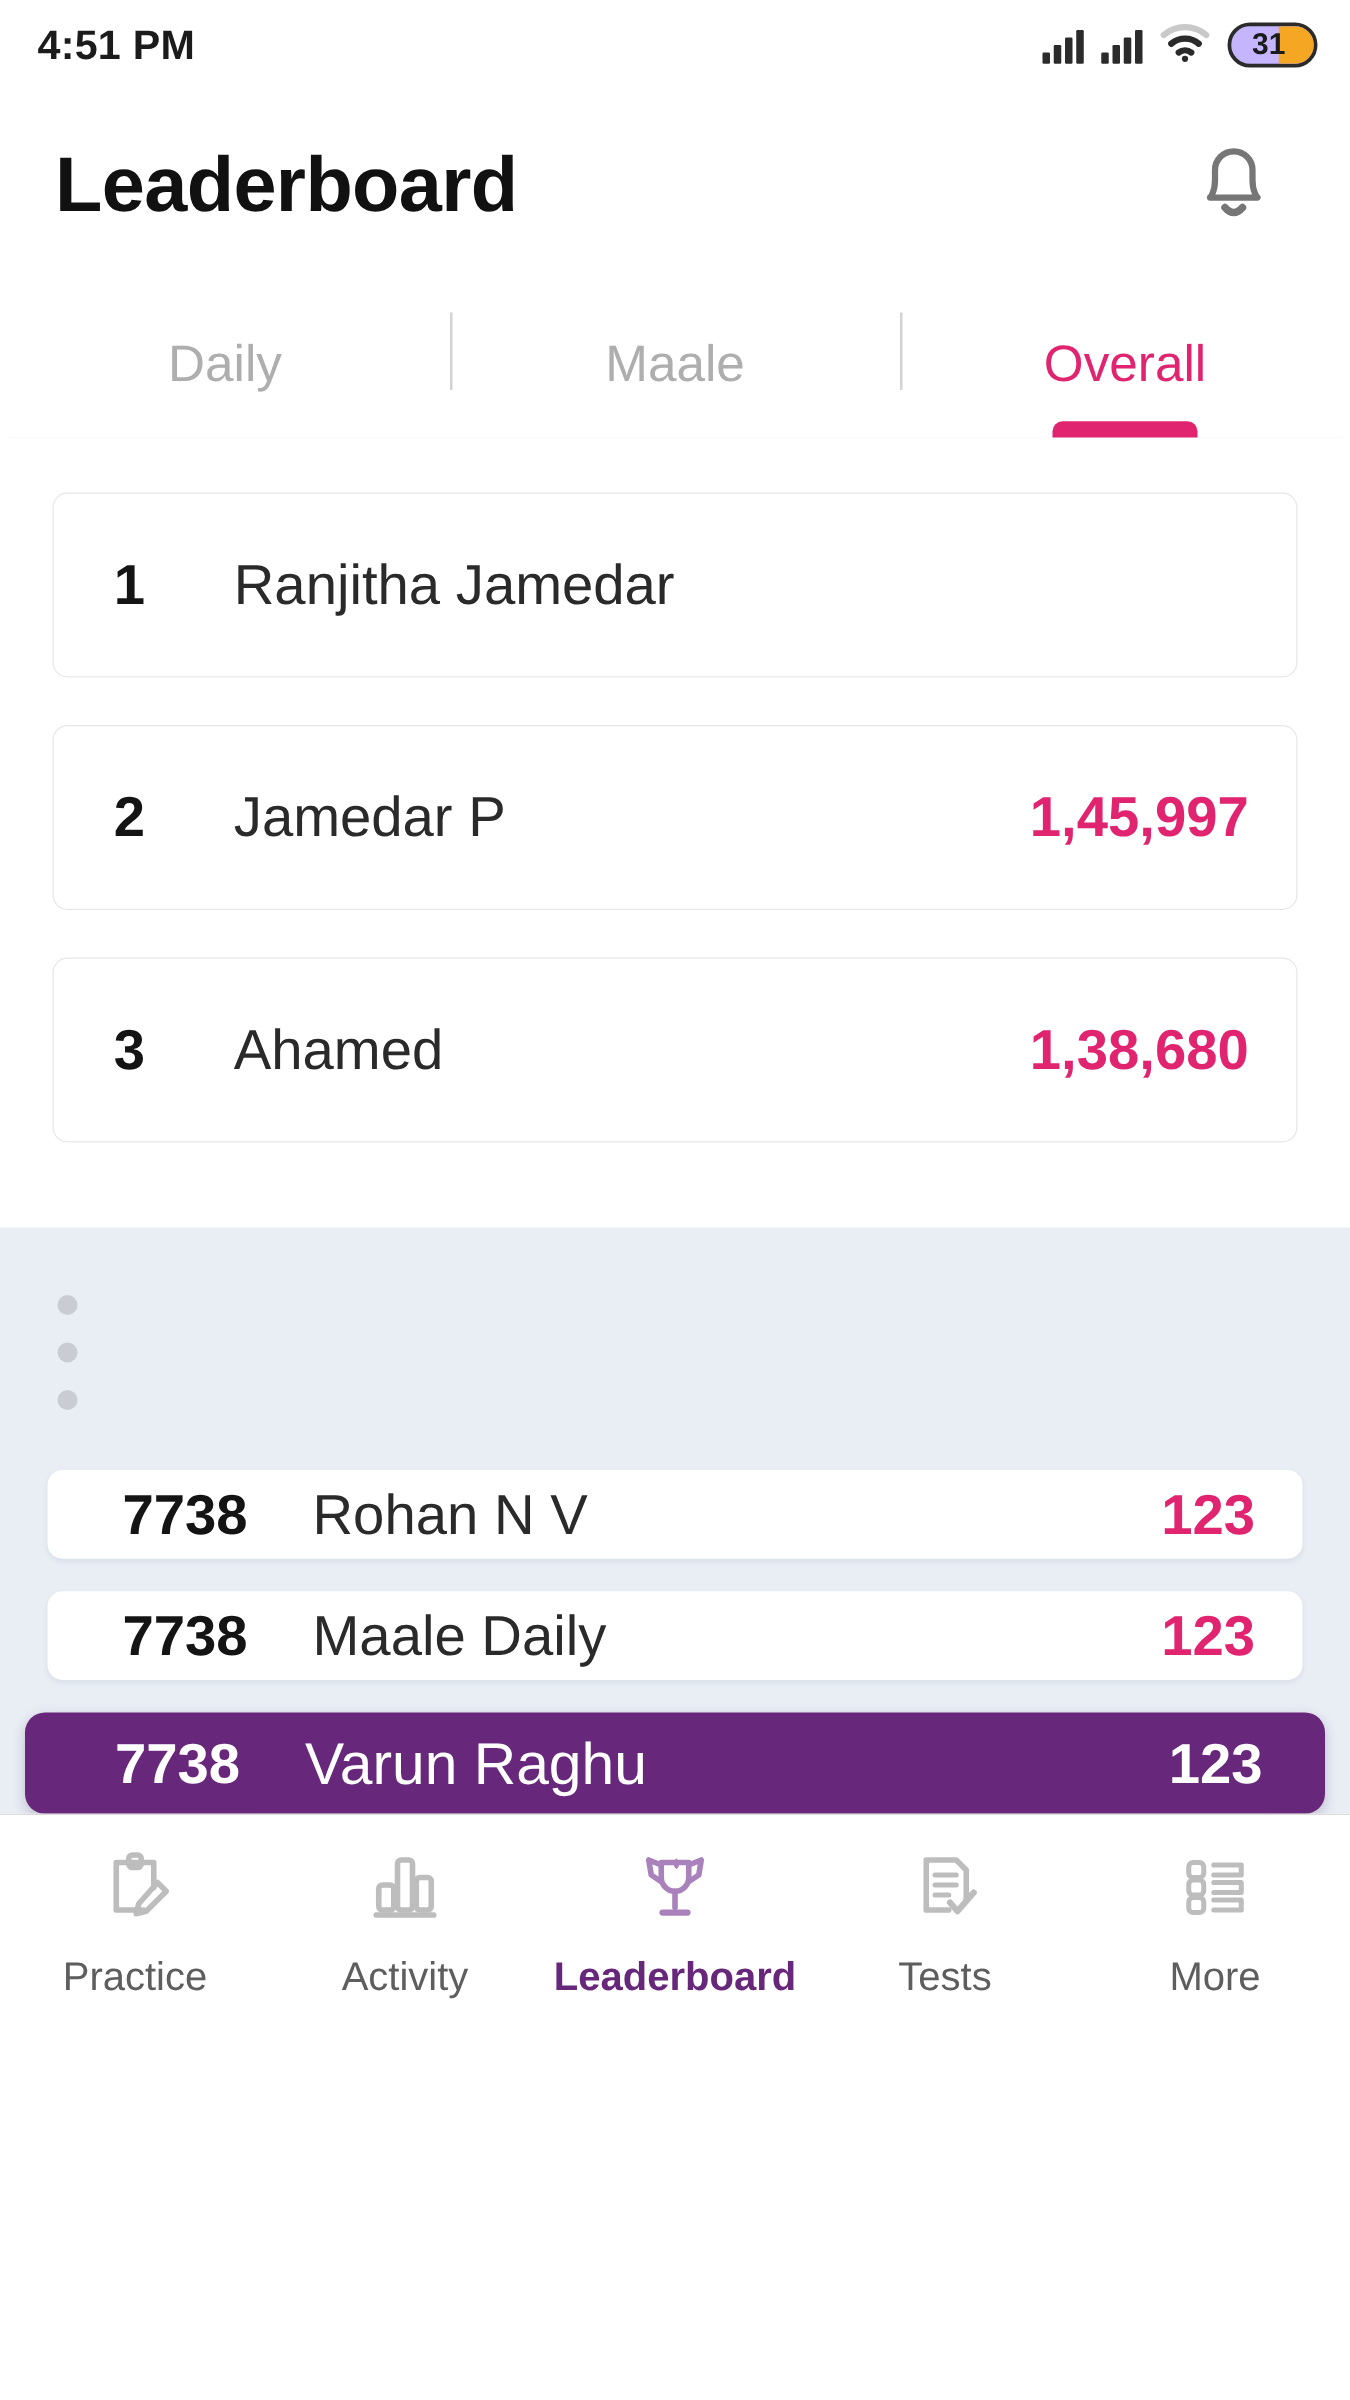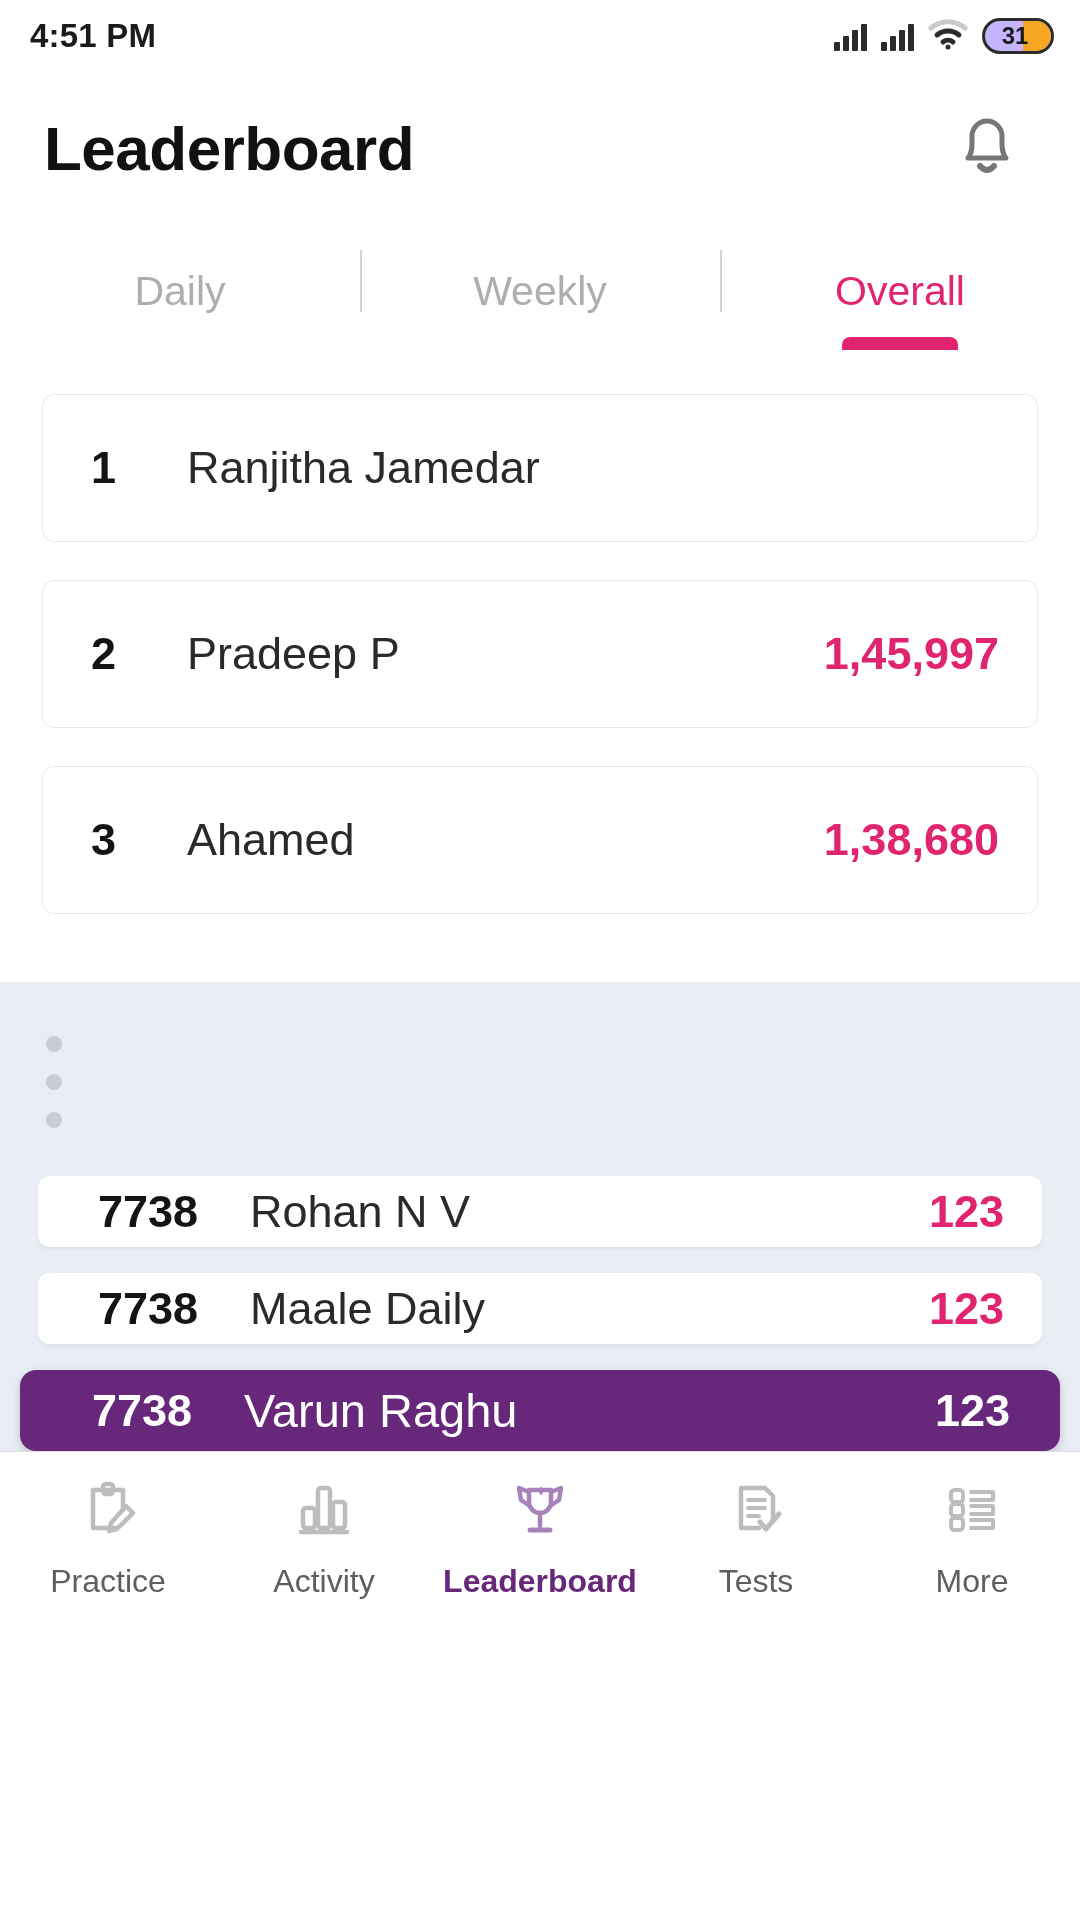--- a/index.html
+++ b/index.html
@@ -155,36 +155,36 @@
         </svg>
       </span>
     </div>
   </div>
 
   <div class="tabs">
     <div class="tab">
       <span>Daily</span>
     </div>
     <div class="tab">
-      <span>Weekly</span>
+      <span>Maale</span>
     </div>
     <div class="tab active">
       <span>Overall</span>
       <span class="tab-underline"></span>
     </div>
   </div>
 
   <div class="top-panel">
     <div class="card">
       <span class="rank">1</span>
       <span class="name">Ranjitha Jamedar</span>
     </div>
     <div class="card">
       <span class="rank">2</span>
-      <span class="name">Pradeep P</span>
+      <span class="name">Jamedar P</span>
       <span class="score">1,45,997</span>
     </div>
     <div class="card">
       <span class="rank">3</span>
       <span class="name">Ahamed</span>
       <span class="score">1,38,680</span>
     </div>
   </div>
 
   <div class="lower">

